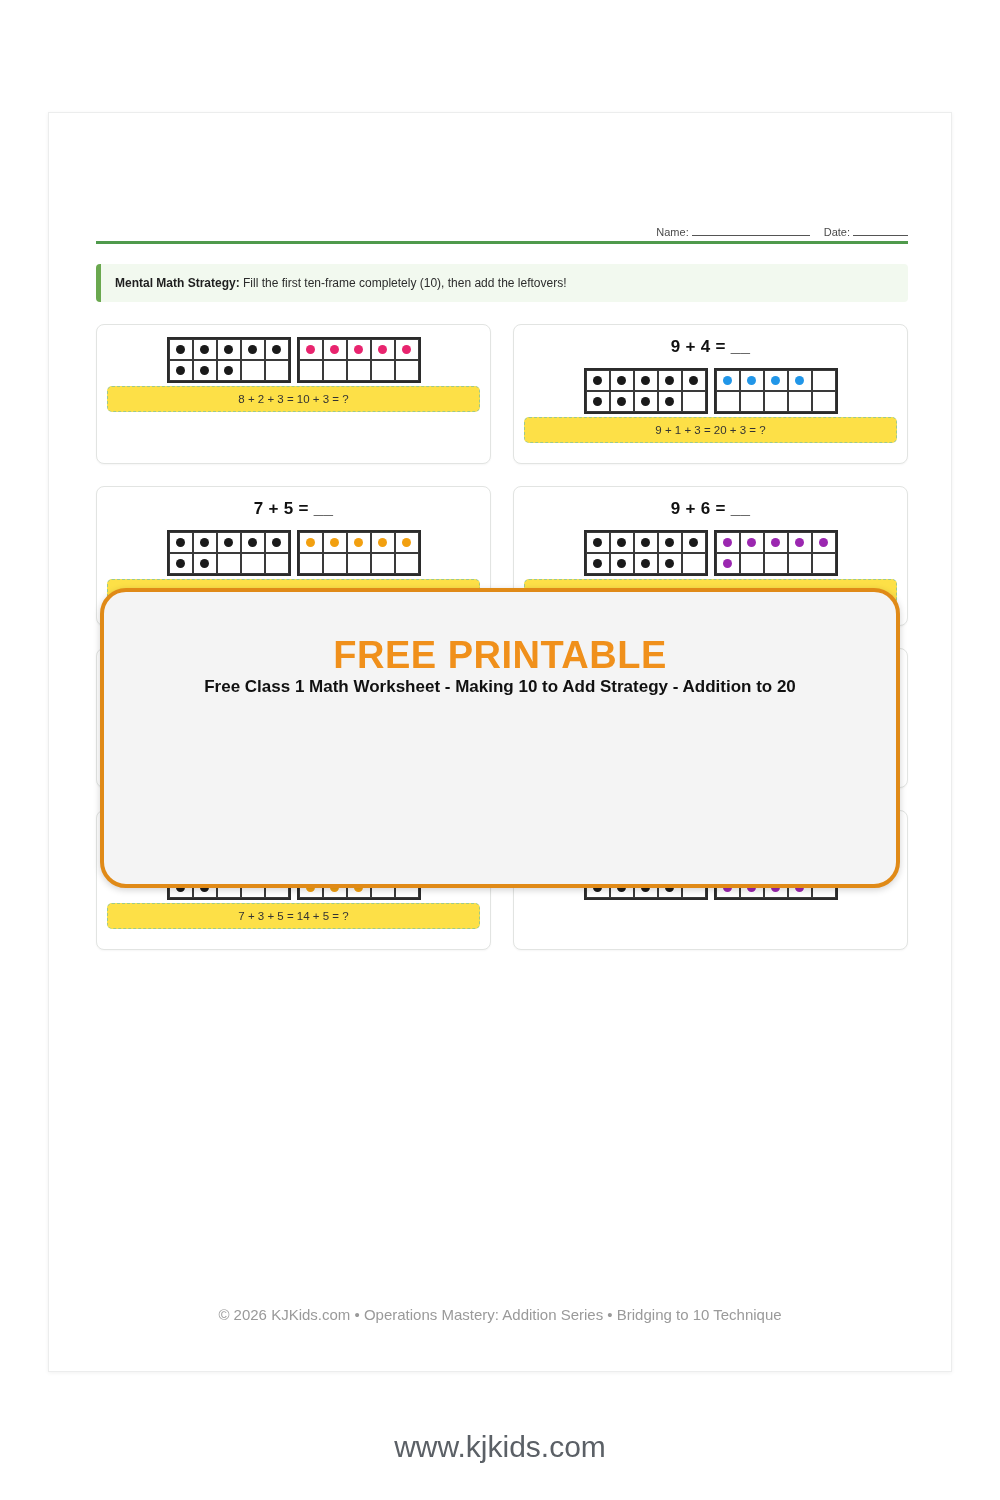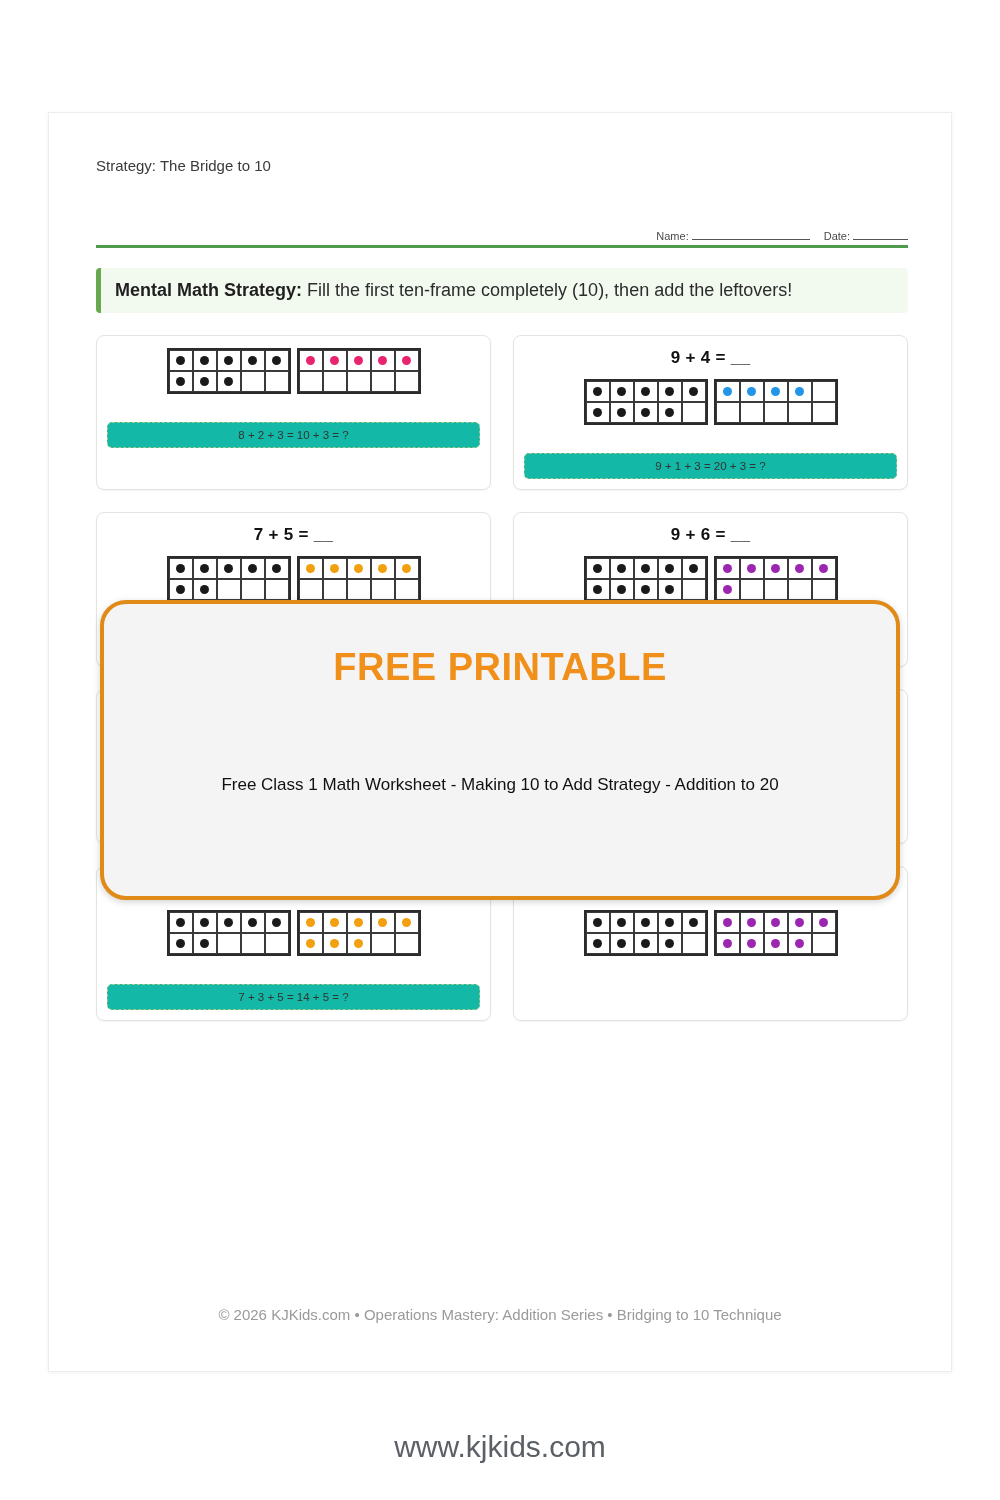--- a/index.html
+++ b/index.html
@@ -79,21 +79,21 @@
     background: #4f9a4c;
     margin-top: 10px;
   }
   
   .banner {
     margin-top: 20px;
     background: #f2f9ef;
     border-left: 5px solid #6aa84f;
     border-radius: 4px;
     padding: 12px 14px;
-    font-size: 18px;
+    font-size: 12px;
     color: #2c2c2c;
   }
   .banner b { color: #1f1f1f; }
   
   .grid {
     margin-top: 22px;
     display: grid;
     grid-template-columns: 1fr 1fr;
     gap: 22px 22px;
   }
@@ -131,65 +131,64 @@
     align-items: center;
     justify-content: center;
   }
   .dot {
     width: 9px;
     height: 9px;
     border-radius: 50%;
     background: #1a1a1a;
   }
   .hint {
-    margin-top: 28px;
+    margin-top: 3px;
     border: 1px dashed #9ec98c;
-    background: #14b8a6;
+    background: #fde047;
     border-radius: 5px;
     text-align: center;
     font-size: 11.5px;
     color: #333;
     padding: 6px 4px;
   }
   
   .foot {
     position: absolute;
     left: 0;
     right: 0;
     bottom: 48px;
     text-align: center;
     font-size: 15px;
     color: #9a9a9a;
   }
   
   .overlay {
     position: absolute;
     left: 100px;
-    top: 600px;
+    top: 588px;
     width: 800px;
     height: 300px;
     background: #f4f4f4;
     border: 4px solid #e08a17;
     border-radius: 26px;
     box-shadow: 0 2px 7px rgba(0,0,0,0.18);
     z-index: 20;
   }
   .overlay-title {
     text-align: center;
     margin-top: 42px;
     font-size: 38px;
     font-weight: bold;
     color: #f0901b;
     letter-spacing: 0.5px;
   }
   .overlay-sub {
     text-align: center;
-    margin-top: 86px;
     font-size: 17px;
-    font-weight: normal;
+    font-weight: bold;
     color: #111;
     padding: 0 24px;
   }
   
   .siteurl {
     position: absolute;
     left: 0;
     right: 0;
     top: 1430px;
     text-align: center;
@@ -199,21 +198,20 @@
 </style>
 </head>
 <body>
 
 <div id="page">
 
   <div class="sheet">
     <div class="inner">
 
       <div class="hdr">
-        <p class="subtitle">Strategy: The Bridge to 10</p>
         <div class="namedate">
           <span class="lbl">Name:</span><span class="rule-long"></span><span class="lbl">Date:</span><span class="rule-short"></span>
         </div>
       </div>
       <div class="hr-green"></div>
 
       <div class="banner">
         <b>Mental Math Strategy:</b><span> Fill the first ten-frame completely (10), then add the leftovers!</span>
       </div>
 

